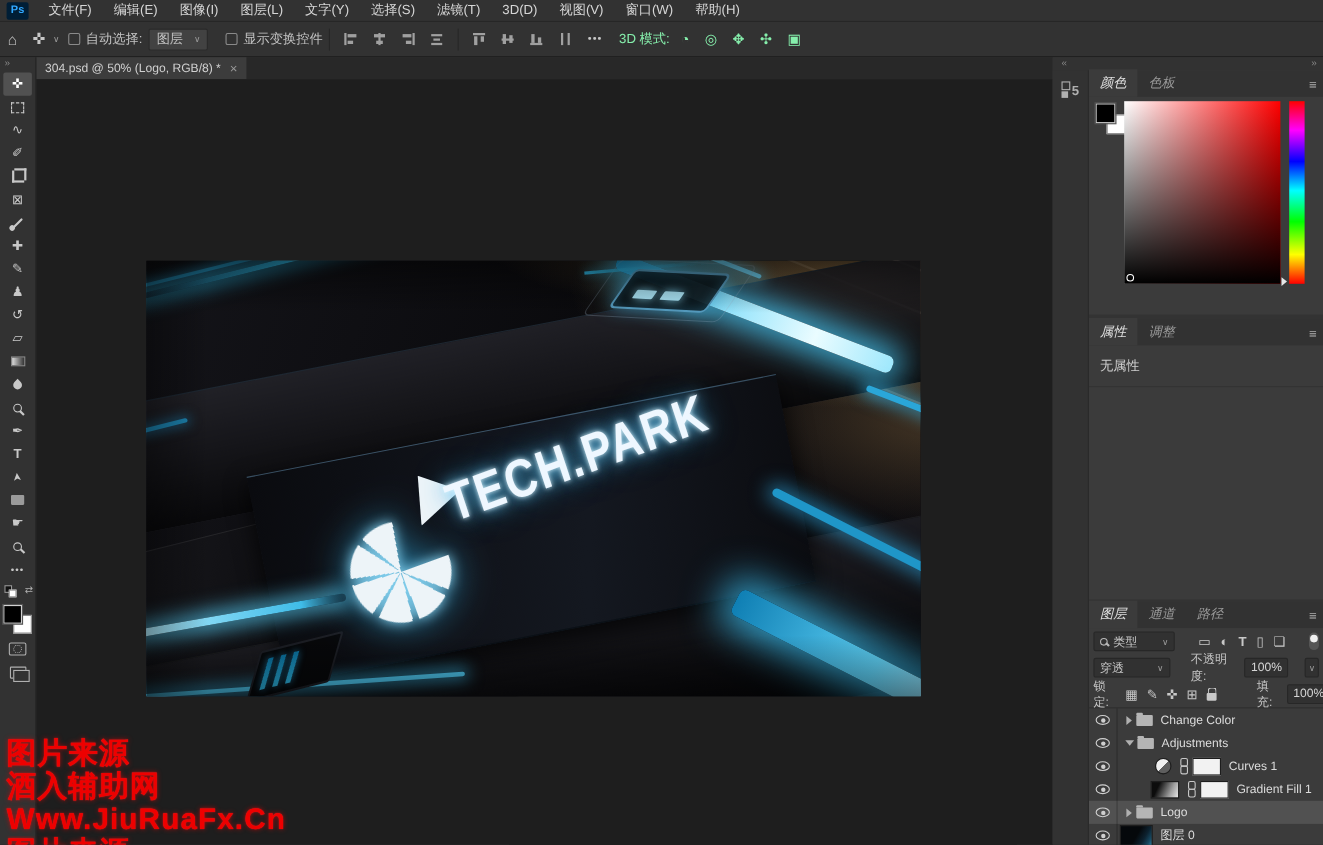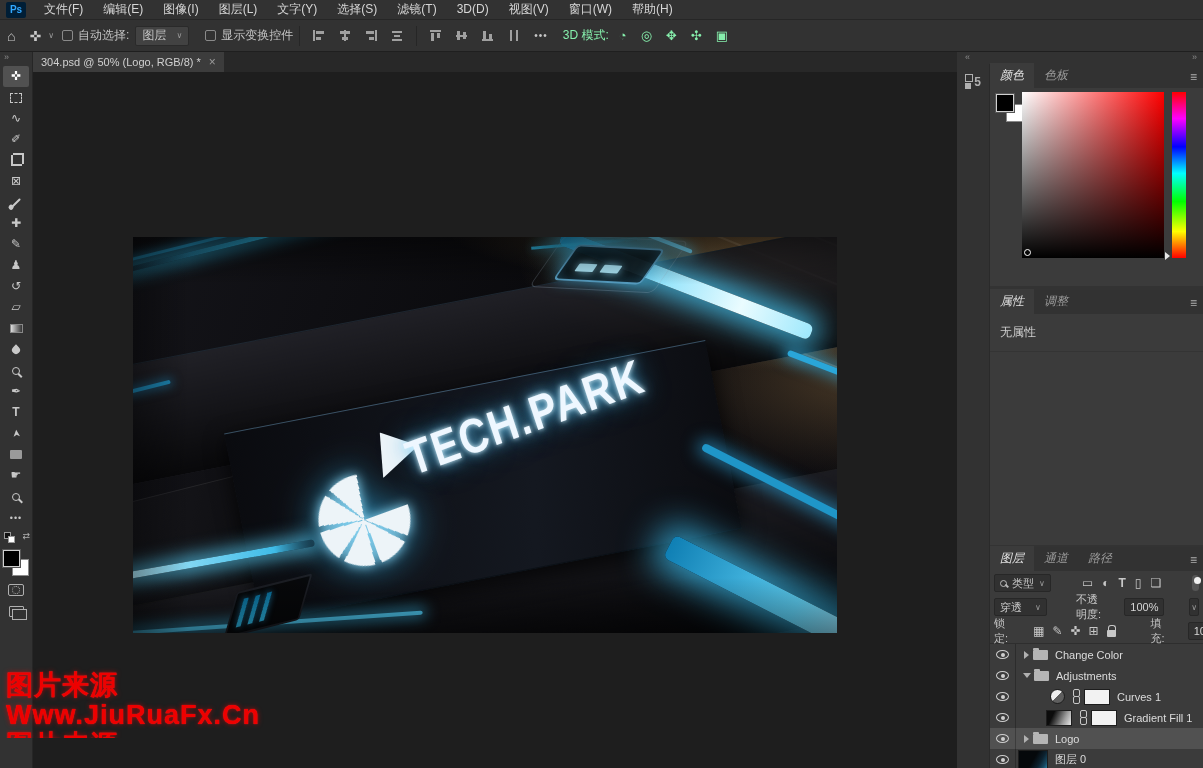--- a/index.html
+++ b/index.html
@@ -171,21 +171,21 @@
     background:linear-gradient(to bottom,#ff0000 0%,#ff00ff 16%,#0000ff 33%,#00ffff 49%,#00ff00 66%,#ffff00 84%,#ff0000 100%); }
   .huearrow { position:absolute; left:175px; top:188px; width:0; height:0;
     border-left:5px solid #e8e8e8; border-top:4px solid transparent; border-bottom:4px solid transparent; }
 
   
   #p-props { top:226px; height:255px; }
   .noprops { padding:10px 10px; color:#cfcfcf; border-bottom:1px solid #343434; }
 
   
   #p-layers { top:483px; bottom:0; }
-  .lrow { display:flex; align-items:center; height:24px; padding:0 4px; gap:23px; font-size:11px; color:#c6c6c6; }
+  .lrow { display:flex; align-items:center; height:24px; padding:0 4px; gap:13px; font-size:11px; color:#c6c6c6; }
   .lsel { background:#313131; border:1px solid #272727; border-radius:2px; height:18px;
     display:flex; align-items:center; padding:0 5px; gap:5px; }
   .fl { display:flex; gap:9px; align-items:center; margin-left:8px; color:#c8c8c8; font-size:12px; }
   .switch { width:10px; height:16px; background:#555; border-radius:5px; position:relative; margin-left:8px; }
   .switch::before { content:""; position:absolute; left:1.5px; top:1.5px; width:7px; height:7px; background:#f0f0f0; border-radius:50%; }
   .valbox { background:#313131; border:1px solid #272727; border-radius:2px; height:18px;
     display:flex; align-items:center; padding:0 5px; color:#d6d6d6; }
   .vchev { background:#313131; border:1px solid #272727; border-radius:2px; height:18px; width:16px;
     display:flex; align-items:center; justify-content:center; margin-left:2px; }
   .imag2 { width:7px; height:7px; border:1.5px solid #b8b8b8; border-radius:50%; position:relative; }
@@ -525,21 +525,21 @@
 
         <div class="lrow">
           <span>锁定:</span>
           <span class="fl" style="margin-left:2px;gap:8px">
             <span>▦</span>
             <span>✎</span>
             <span>✜</span>
             <span>⊞</span>
             <span class="ilock"></span>
           </span>
-          <span style="margin-left:12px">填充:</span>
+          <span style="margin-left:24px">填充:</span>
           <span class="valbox">100%</span>
           <span class="vchev">
               <span class="chev">∨</span>
             </span>
         </div>
 
         <div class="rows">
           <div class="row">
             <span class="eyecell">
                 <span class="eye"></span>
@@ -591,17 +591,18 @@
             <span class="imgthumb"></span>
             <span>图层 0</span>
           </div>
         </div>
       </div>
     </div>
   </div>
 
   <div id="watermark">
     <div>图片来源</div>
+    <div>酒入辅助网</div>
     <div>Www.JiuRuaFx.Cn</div>
     <div style="height:8px;overflow:hidden">图片来源</div>
   </div>
 
 </div>
 
 </body></html>

